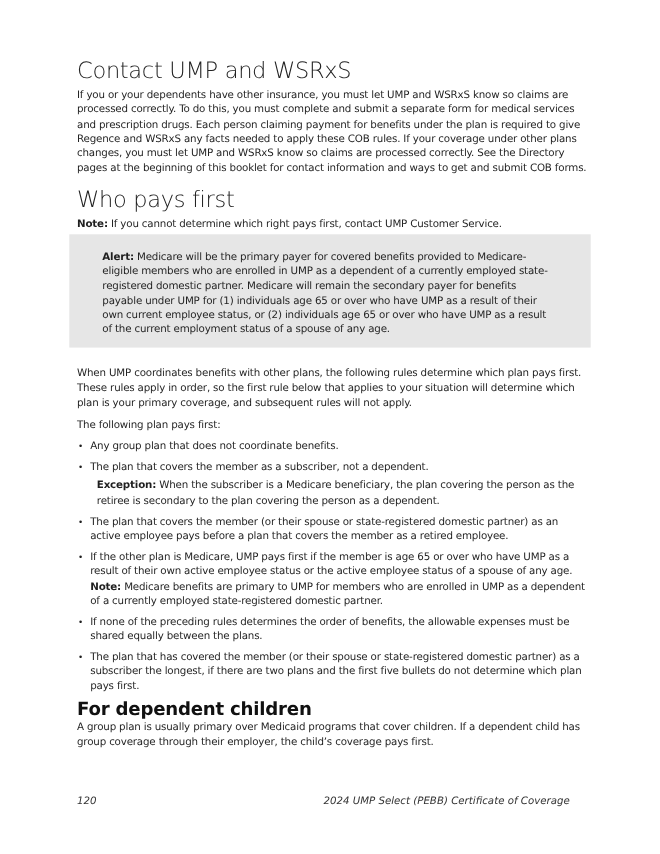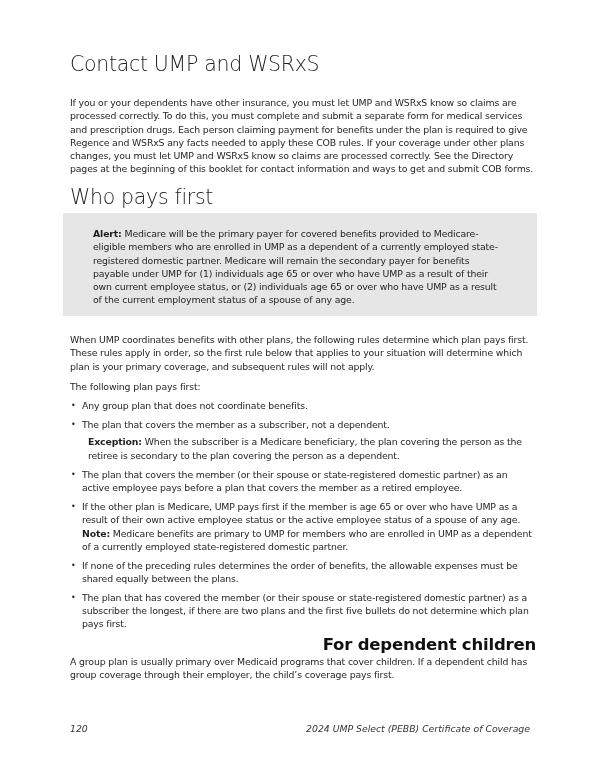--- a/index.html
+++ b/index.html
@@ -8,47 +8,46 @@
     font-family: "DejaVu Sans", sans-serif;
     color: #1f1f1f;
   }
   .page { position: absolute; left: 70px; top: 52px; width: 466px; }
   .h1 {
     font-family: "DejaVu Sans", sans-serif;
     font-weight: 300; font-size: 20.5px; color: #222;
     margin: 0; line-height: 24px; letter-spacing: -0.3px;
   }
   p, li { font-size: 9.35px; line-height: 13.3px; margin: 0; letter-spacing: -0.15px; }
-  .p1 { margin-top: 20px; }
+  .p1 { margin-top: 4px; }
   .h2 { margin-top: 9px; }
   .note { margin-top: 4px; }
   .alert-box {
     position: absolute; left: 63px; top: 213px; width: 474px; height: 103px;
     background: #e6e6e6;
   }
   .alert-text { position: absolute; left: 30px; top: 14px; width: 410px; }
   .after-box { position: absolute; left: 70px; top: 333px; width: 466px; }
   .following { margin-top: 7px; }
   ul { list-style: none; padding: 0; margin: 6px 0 0 0; }
   ul li { position: relative; padding-left: 12px; margin-bottom: 5.5px; }
   ul li::before {
     content: "\2022"; position: absolute; left: 1px; top: 0; font-size: 8px;
   }
   .exception { padding-left: 18px; margin: 1px 0 6px 0; }
   .h3 {
     font-weight: bold; font-size: 16.5px; line-height: 20px; margin: 0; color: #111;
     letter-spacing: -0.2px;
-    text-align: right;
   }
   .h3-wrap { margin-top: -1px; }
   .footer {
     position: absolute; left: 70px; top: 723px; width: 460px;
     font-style: italic; font-size: 9.3px; color: #333;
   }
-  .footer .right { position: absolute; right: 0; top: 0; }
+  .footer .right { position: absolute; right: 12px; top: 0; }
 </style>
 </head>
 <body>
 
 <div class="page">
   <h1 class="h1">Contact UMP and WSRxS</h1>
   <p class="p1">If you or your dependents have other insurance, you must let UMP and WSRxS know so claims are processed correctly. To do this, you must complete and submit a separate form for medical services and prescription drugs. Each person claiming payment for benefits under the plan is required to give Regence and WSRxS any facts needed to apply these COB rules. If your coverage under other plans changes, you must let UMP and WSRxS know so claims are processed correctly. See the Directory pages at the beginning of this booklet for contact information and ways to get and submit COB forms.</p>
   <h1 class="h1 h2">Who pays first</h1>
   <p class="note"><b>Note:</b><span> If you cannot determine which right pays first, contact UMP Customer Service.</span></p>
 </div>

